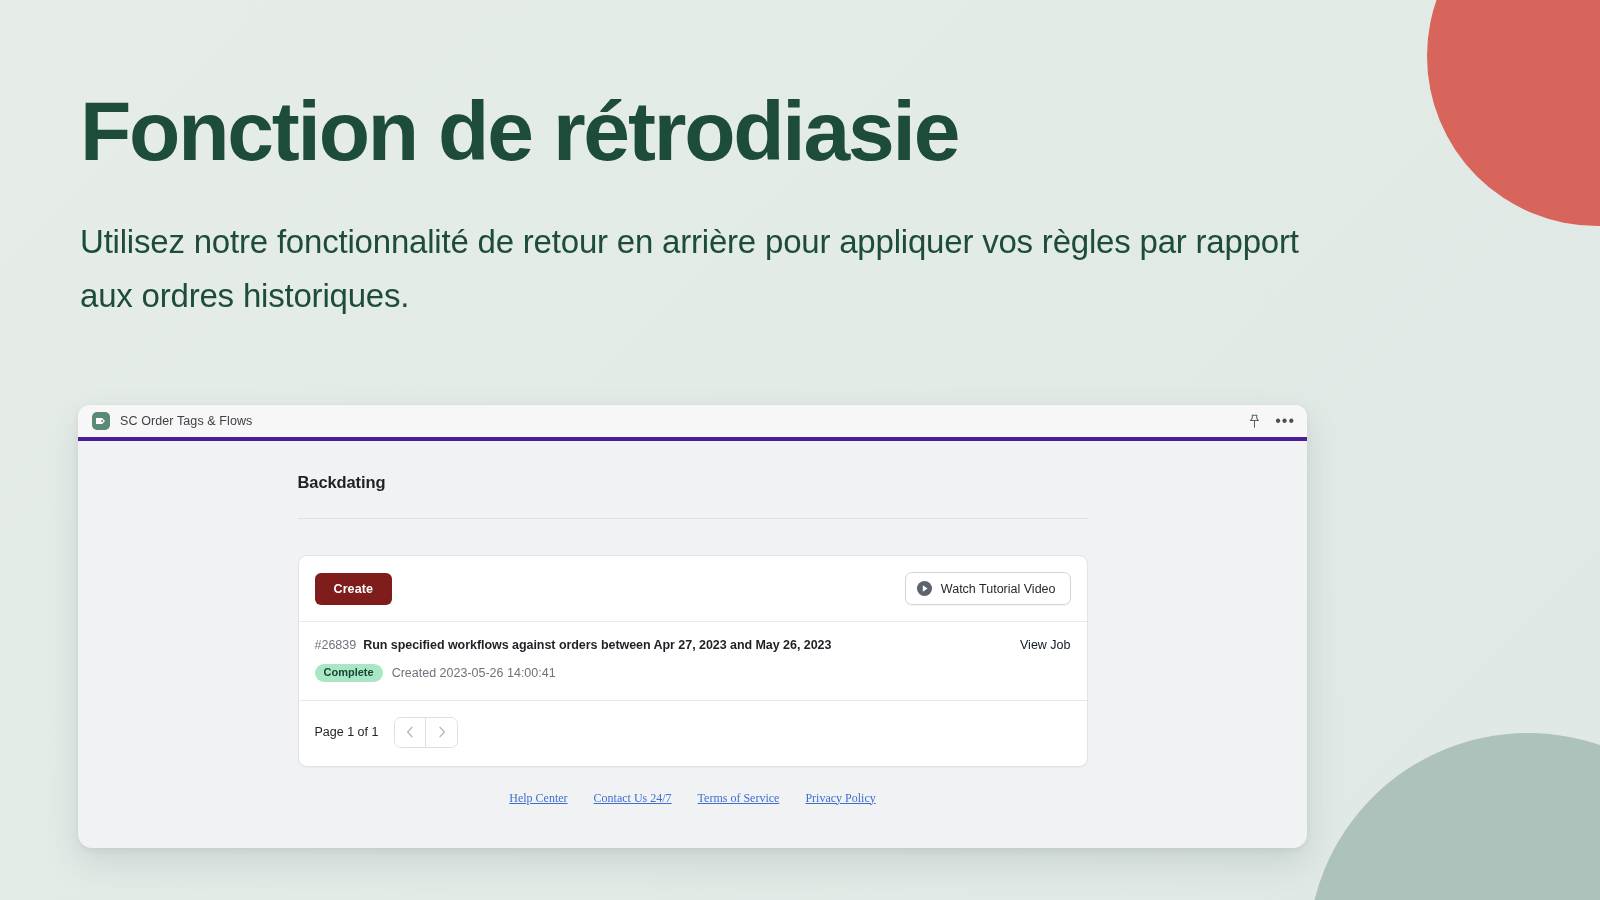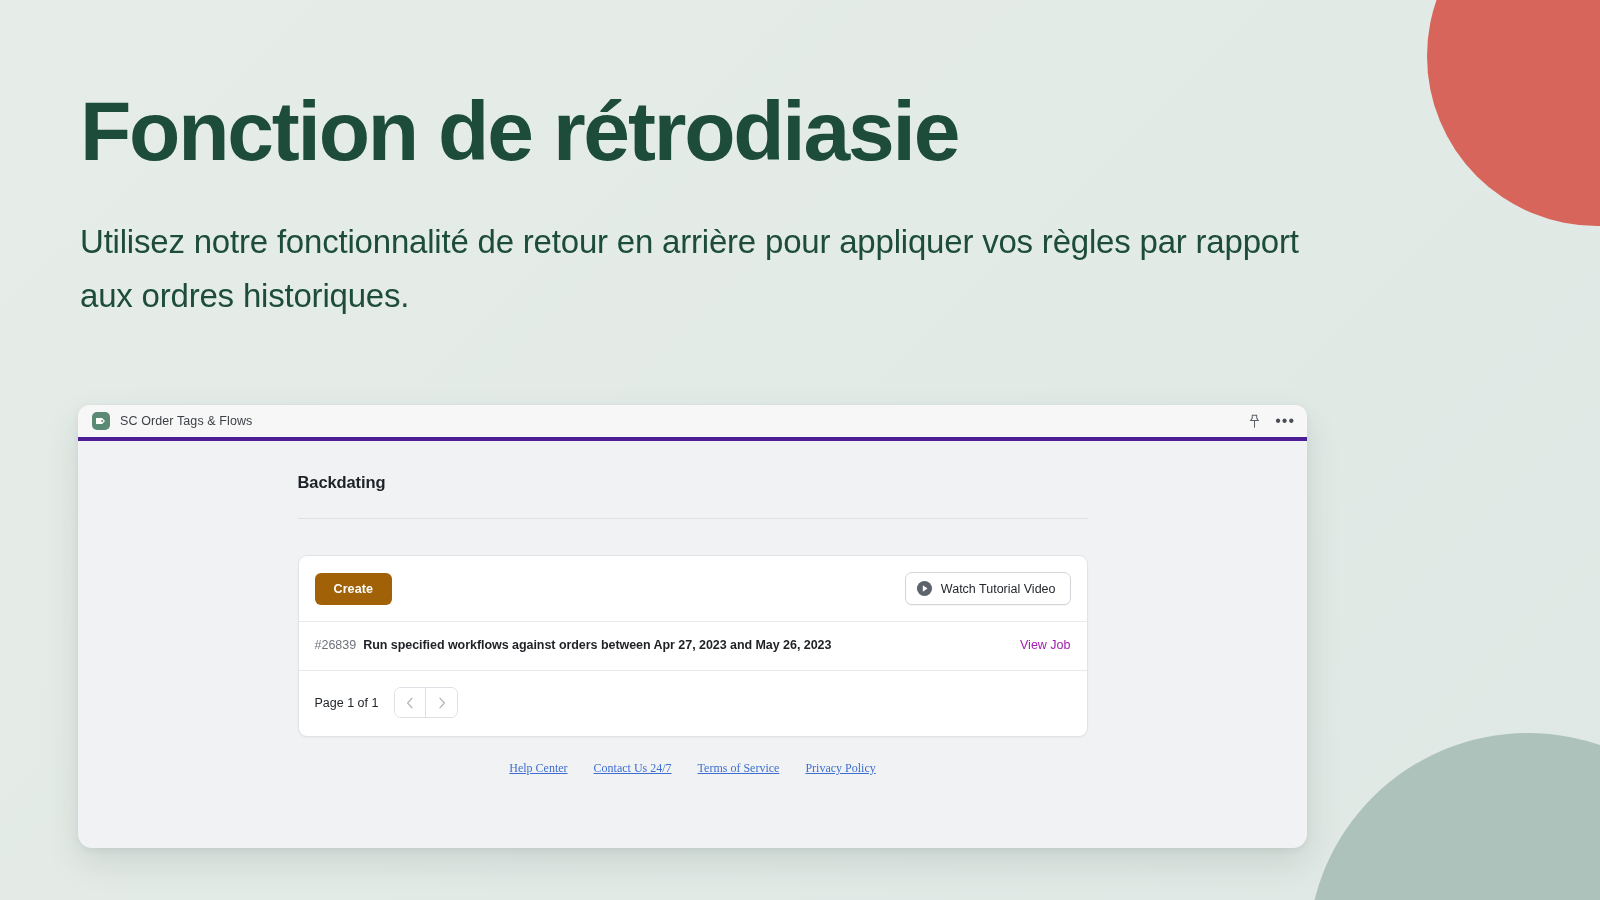--- a/index.html
+++ b/index.html
@@ -167,21 +167,21 @@
   }
 
   #card-header {
     display: flex;
     align-items: center;
     justify-content: space-between;
     padding: 16px 16px;
   }
 
   #create-button {
-    background: #a16207;
+    background: #7f1d1d;
     color: #ffffff;
     font-size: 12.5px;
     font-weight: 600;
     border: none;
     border-radius: 6px;
     padding: 9px 19px;
     cursor: pointer;
     font-family: inherit;
     letter-spacing: .1px;
   }
@@ -232,21 +232,21 @@
   #job-title {
     font-size: 12.5px;
     font-weight: 700;
     color: #1e2226;
     letter-spacing: -.05px;
   }
 
   #view-job-link {
     margin-left: auto;
     font-size: 12.5px;
-    color: #a21caf;
+    color: #0f172a;
     text-decoration: none;
     cursor: pointer;
   }
 
   #job-line2 {
     margin-top: 12px;
     display: flex;
     align-items: center;
     gap: 9px;
   }
@@ -376,20 +376,24 @@
           </button>
         </div>
 
         <div id="card-divider"></div>
 
         <div id="job-row">
           <div id="job-line1">
             <span id="job-id">#26839</span>
             <span id="job-title">Run specified workflows against orders between Apr 27, 2023 and May 26, 2023</span>
             <a id="view-job-link">View Job</a>
+          </div>
+          <div id="job-line2">
+            <span id="status-badge">Complete</span>
+            <span id="job-created">Created 2023-05-26 14:00:41</span>
           </div>
         </div>
 
         <div id="card-divider-2" class="card-divider" style="height:1px;background:#e7e9ec;"></div>
 
         <div id="pagination">
           <span id="page-label">Page 1 of 1</span>
           <div id="pager-buttons">
             <button class="pager-btn" id="pager-prev">
               <svg width="8" height="12" viewBox="0 0 8 12" fill="none" stroke="#b4b9bf" stroke-width="1.3" stroke-linecap="round" stroke-linejoin="round" aria-hidden="true">

